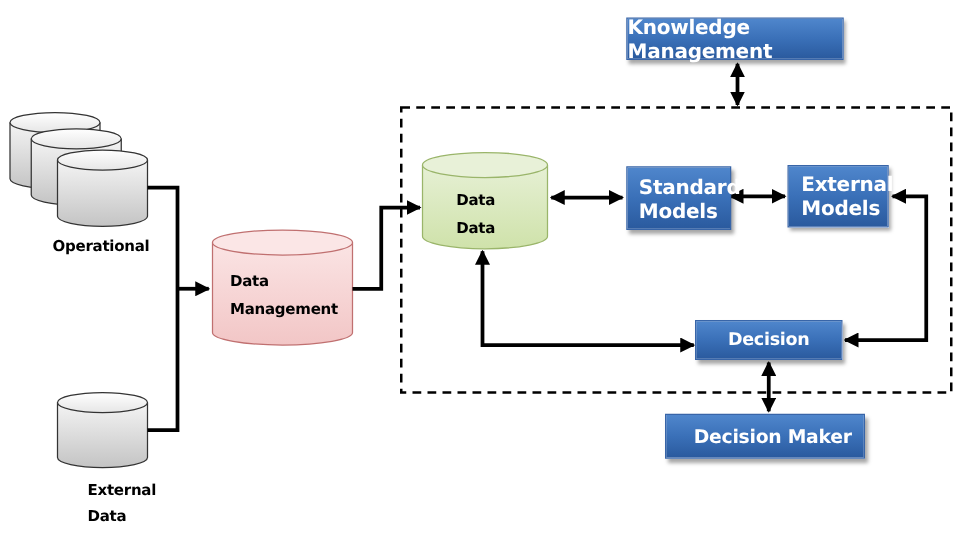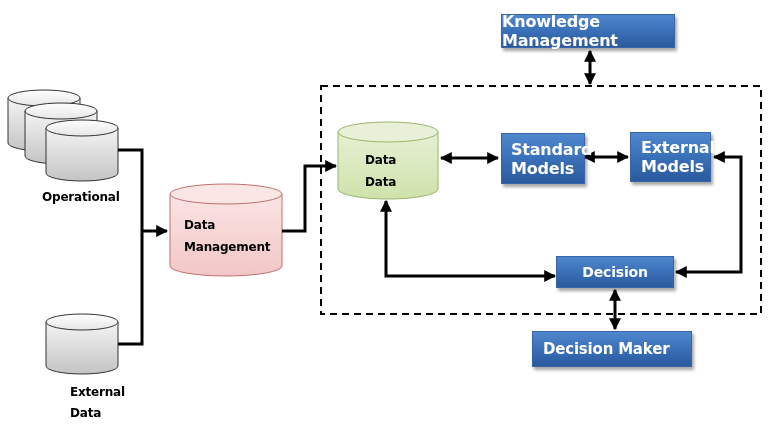--- a/index.html
+++ b/index.html
@@ -117,15 +117,15 @@
   <div class="txt">
     <div>External</div>
     <div>Models</div>
   </div>
 </div>
 
 <div class="box center" style="left:556px; top:256px; width:118px; height:32px;">
   <span class="txt" style="font-size:14px;">Decision</span>
 </div>
 
-<div class="box" style="left:532px; top:331px; width:160px; height:36px; padding-left:10px;">
+<div class="box" style="left:532px; top:331px; width:160px; height:36px; padding-left:22px;">
   <span class="txt" style="font-size:15px;">Decision Maker</span>
 </div>
 
 </body></html>

